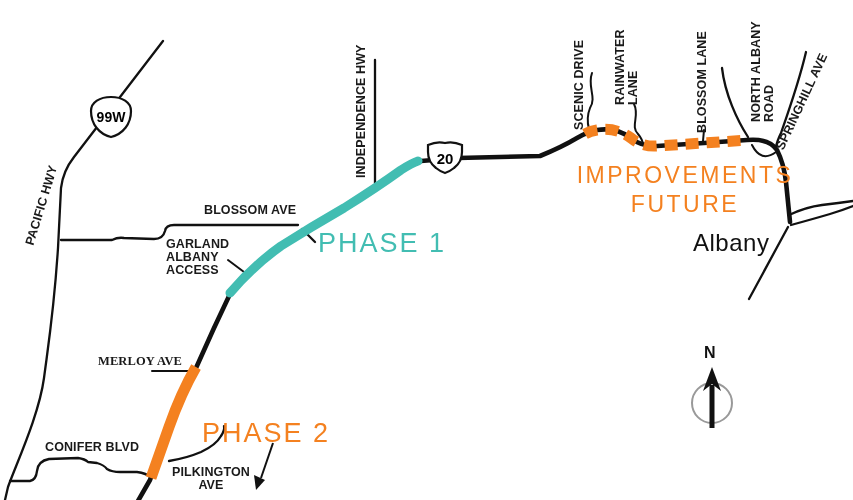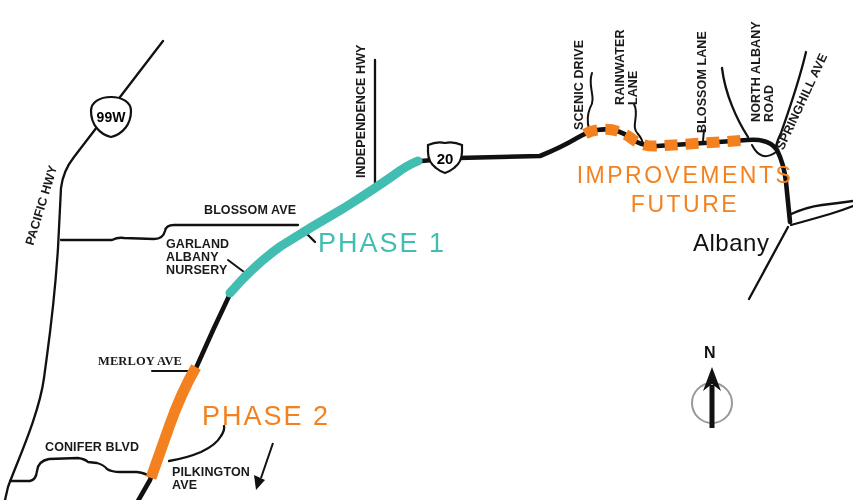--- a/index.html
+++ b/index.html
@@ -83,28 +83,28 @@
 
   <div class="lbl tilt73" style="left:36px;top:233px;height:14px;line-height:14px;">PACIFIC HWY</div>
 
   <div class="lbl vert" style="left:368px;top:164px;height:14px;line-height:14px;">INDEPENDENCE HWY</div>
 
   <div class="lbl" style="left:204px;top:204px;">BLOSSOM AVE</div>
 
   <div class="lbl" style="left:166px;top:238px;">
     <div>GARLAND</div>
     <div>ALBANY</div>
-    <div>NURSERY</div>
+    <div>ACCESS</div>
   </div>
 
   <div class="lbl" style="left:98px;top:355px;font-family:Liberation Serif, serif;">MERLOY AVE</div>
 
   <div class="lbl" style="left:45px;top:441px;">CONIFER BLVD</div>
 
-  <div class="lbl" style="left:172px;top:466px;">
+  <div class="lbl" style="left:172px;top:466px;text-align:center;">
     <div>PILKINGTON</div>
     <div>AVE</div>
   </div>
 
   <div class="lbl vert" style="left:586px;top:116px;height:14px;line-height:14px;">SCENIC DRIVE</div>
 
   <div class="lbl vert" style="left:640px;top:79px;height:26px;">
     <div>RAINWATER</div>
     <div>LANE</div>
   </div>
@@ -113,21 +113,21 @@
 
   <div class="lbl vert" style="left:776px;top:96px;height:26px;">
     <div>NORTH ALBANY</div>
     <div>ROAD</div>
   </div>
 
   <div class="lbl tilt65" style="left:786px;top:138px;height:14px;line-height:14px;">SPRINGHILL AVE</div>
 
   <div class="phase phase1" style="left:318px;top:228px;">PHASE 1</div>
 
-  <div class="phase phase2" style="left:202px;top:401px;">PHASE 2</div>
+  <div class="phase phase2" style="left:202px;top:418px;">PHASE 2</div>
 
   <div class="future">
     <div>IMPROVEMENTS</div>
     <div>FUTURE</div>
   </div>
 
   <div class="city" style="left:693px;top:229px;">Albany</div>
 
 
   <div class="north">N</div>

